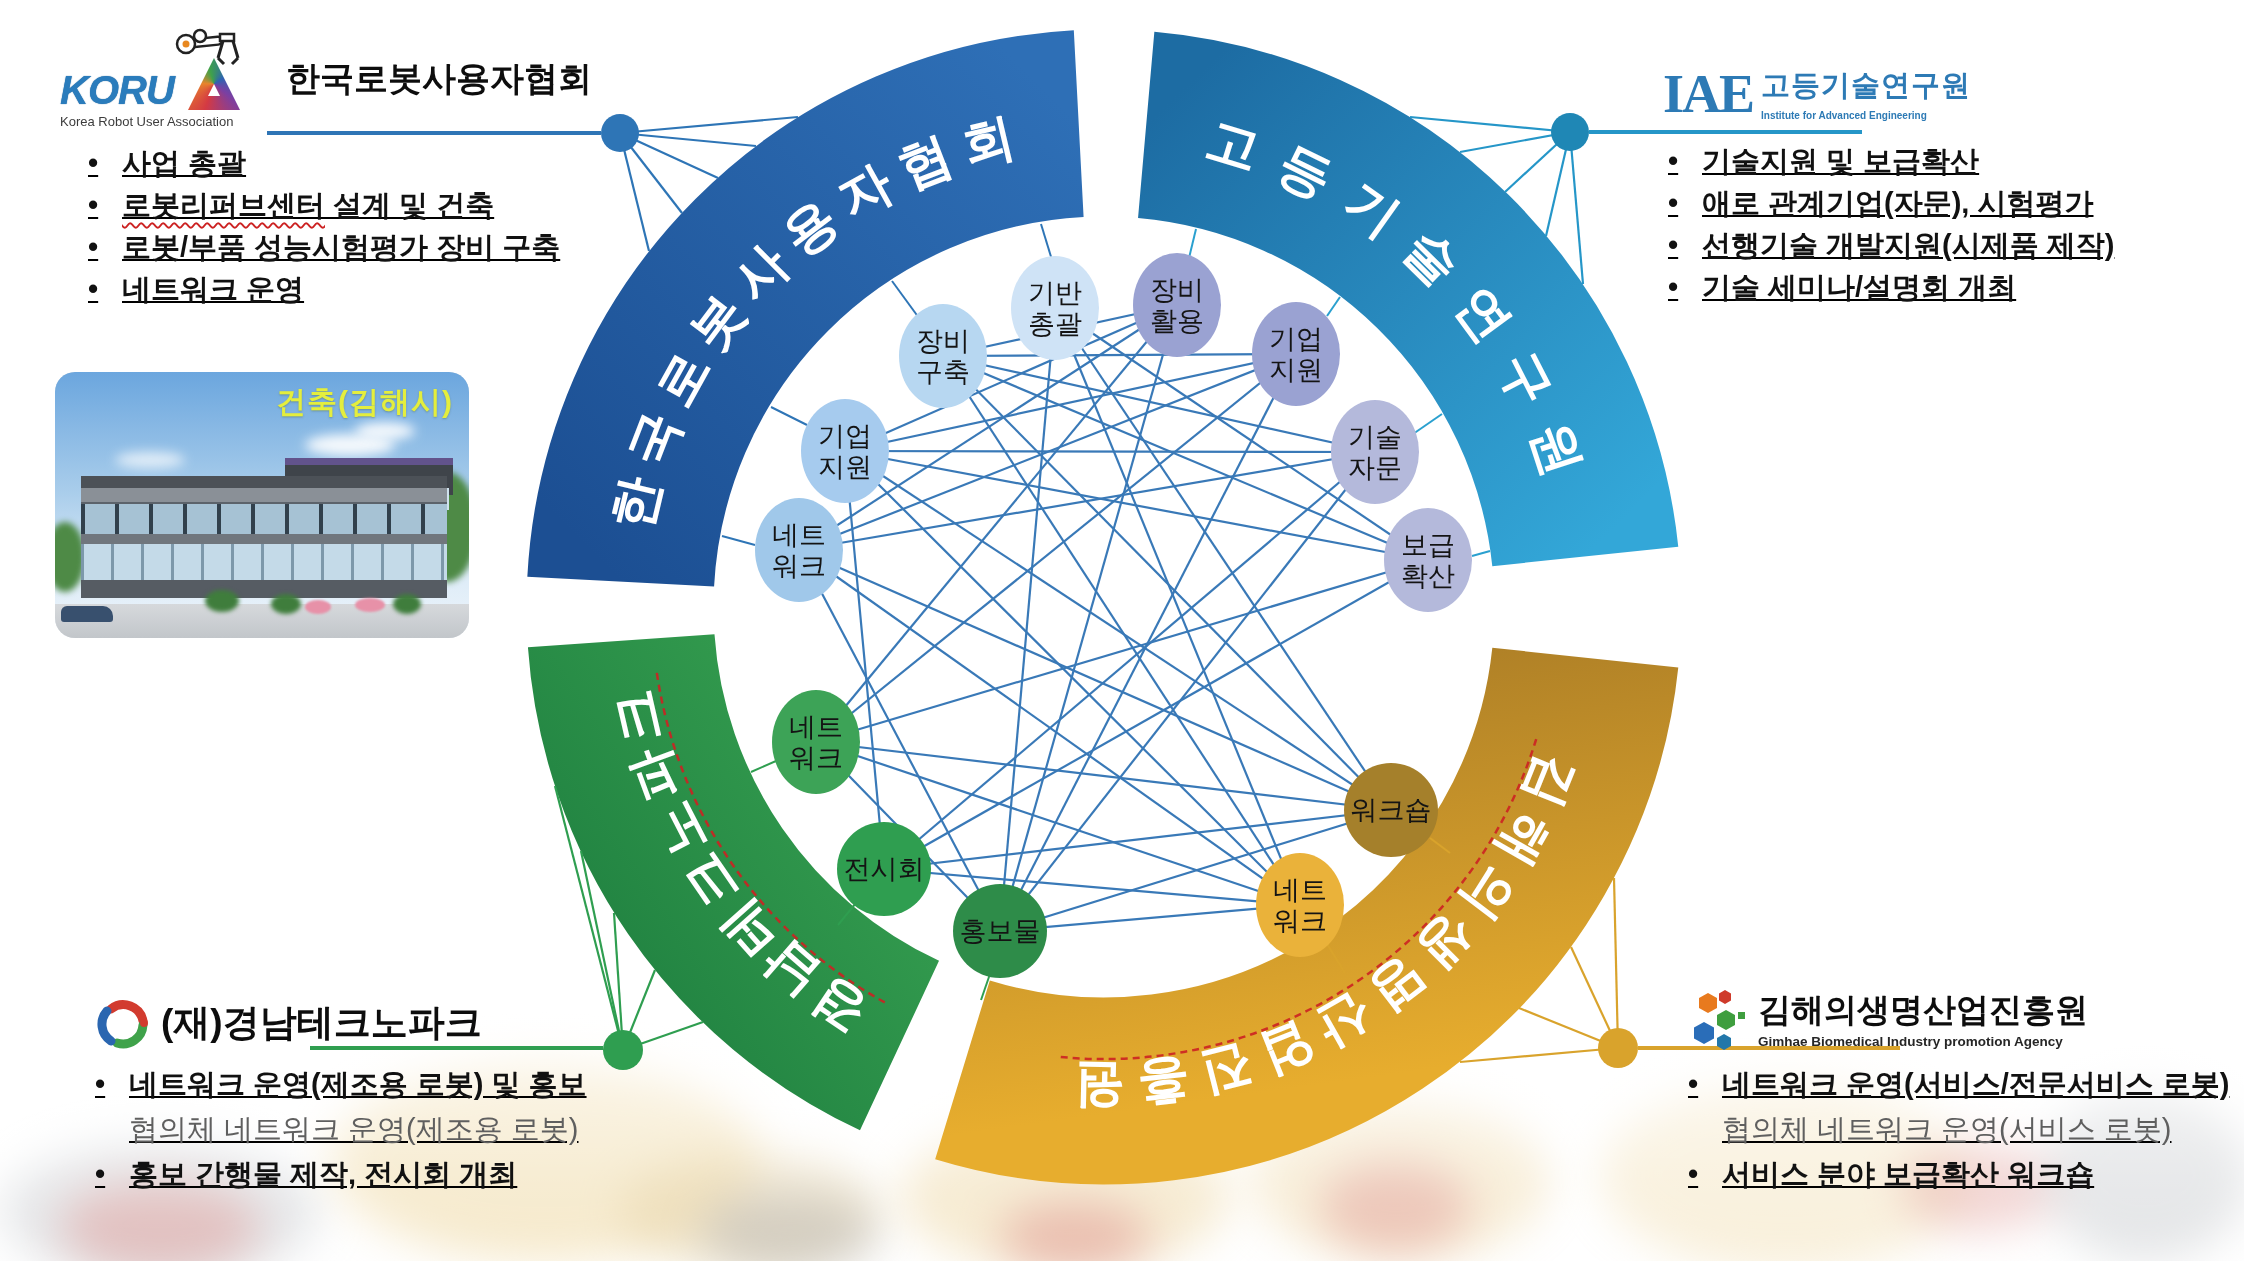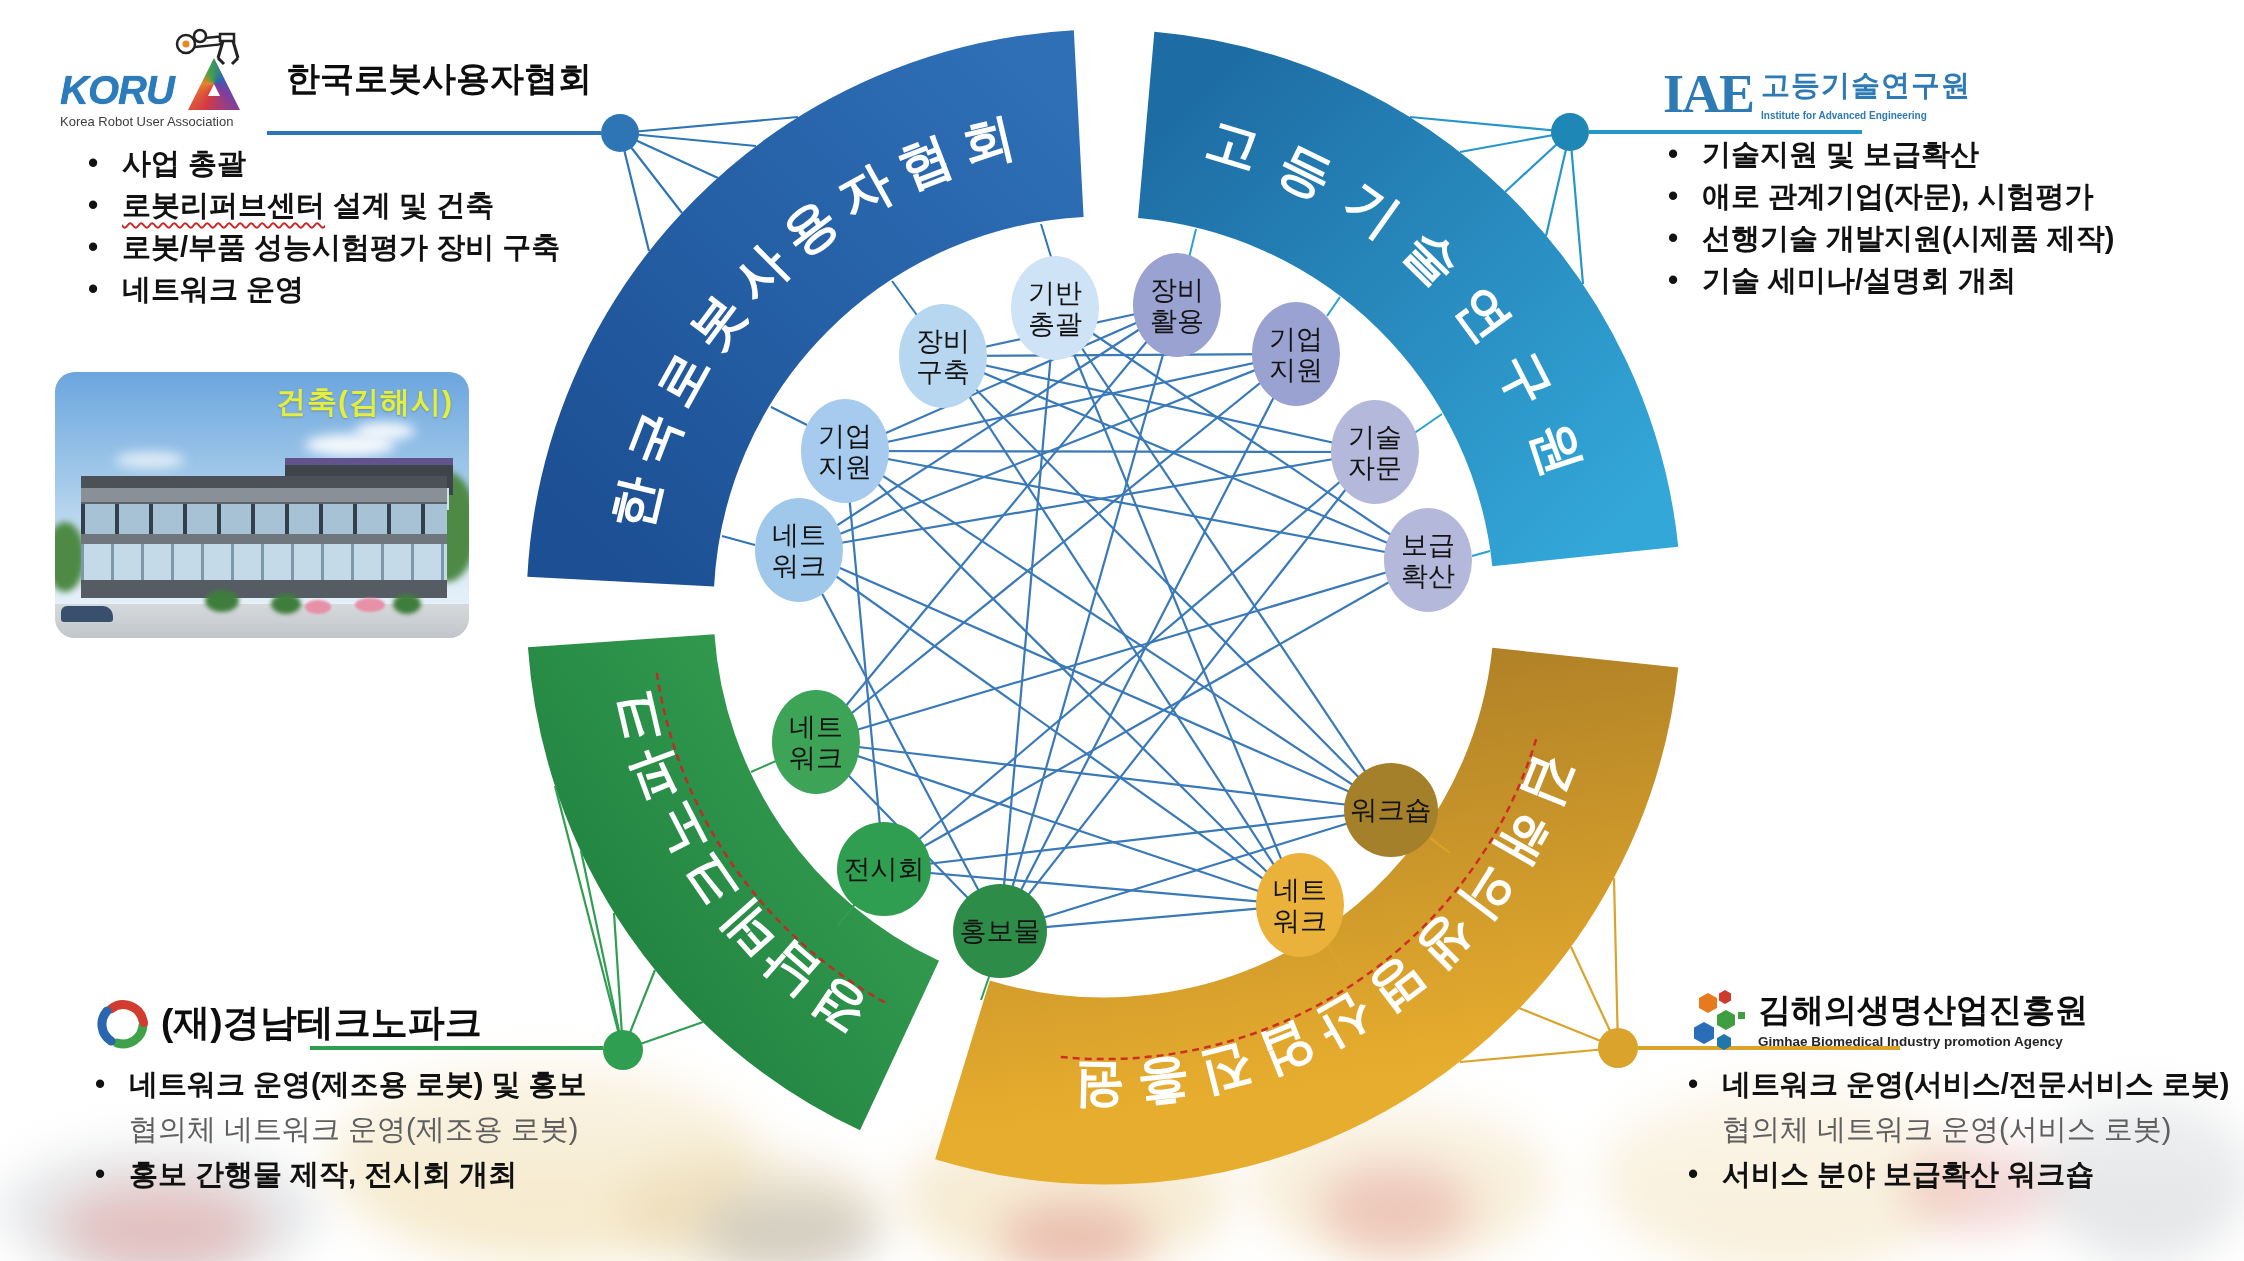--- a/index.html
+++ b/index.html
@@ -10,21 +10,21 @@
   #photo-strip{position:absolute;left:0;right:0;top:940px;bottom:0;overflow:hidden;z-index:0;}
   .blob{position:absolute;border-radius:50%;filter:blur(22px);}
   #photo-wash{position:absolute;inset:0;background:linear-gradient(180deg,#ffffff 0%,rgba(255,255,255,.82) 28%,rgba(255,255,255,.55) 75%,rgba(255,255,255,.45) 100%);}
 
   
   svg#ring{position:absolute;left:0;top:0;z-index:1;}
   .arc-label{font-family:"Liberation Sans",sans-serif;font-weight:700;fill:#ffffff;}
   .node-label{font-family:"Liberation Sans",sans-serif;fill:#141414;font-weight:500;}
 
   
-  .panel{position:absolute;z-index:2;}
+  .panel{position:absolute;z-index:2;text-decoration:underline;}
   .brow{display:flex;align-items:flex-start;font-weight:700;color:#111;}
   .brow .dot{flex:0 0 34px;}
   .brow .dot::before{content:"\2022";}
   .tl-list .brow,.tr-list .brow{font-size:29px;line-height:42px;}
   .bl-list .brow,.br-list .brow{font-size:29px;line-height:45px;}
   .brow.sub{font-weight:400;color:#5f5f5f;}
   .brow.sub .dot::before{content:"";}
   .wavy{text-decoration-line:underline;text-decoration-style:wavy;text-decoration-color:#cc2222;text-decoration-thickness:2px;text-underline-offset:7px;}
 
   .org-title-kr{font-weight:800;color:#0d0d0d;}
@@ -49,21 +49,21 @@
   #gtp-title{font-size:37px;margin-left:10px;white-space:nowrap;}
 
   
   #gbia-block{position:absolute;left:1688px;top:988px;display:flex;align-items:flex-start;z-index:2;}
   #gbia-text{margin-left:8px;display:flex;flex-direction:column;}
   #gbia-title{font-size:33px;white-space:nowrap;}
   #gbia-caption{font-size:13.5px;font-weight:700;color:#262626;margin-top:1px;}
 
   
   #korua-bullets{left:88px;top:142px;width:490px;}
-  #iae-bullets{left:1668px;top:133px;width:560px;}
+  #iae-bullets{left:1668px;top:140px;width:560px;}
   #gtp-bullets{left:95px;top:1062px;width:580px;}
   #gbia-bullets{left:1688px;top:1062px;width:560px;}
 
   
   #building{position:absolute;left:55px;top:372px;width:414px;height:266px;border-radius:20px;overflow:hidden;z-index:2;box-shadow:0 0 0 1px #e0e0e0 inset;}
   #sky{position:absolute;inset:0;background:linear-gradient(180deg,#6ba6de 0%,#a9cdeb 45%,#dcebf7 75%,#eef5fb 100%);}
   .cloud{position:absolute;background:#fff;border-radius:50%;filter:blur(6px);opacity:.9;}
   #bldg{position:absolute;left:26px;right:22px;top:104px;height:122px;}
   .floor{position:absolute;left:0;right:0;}
   #parapet{top:0;height:12px;background:#4c5157;}

